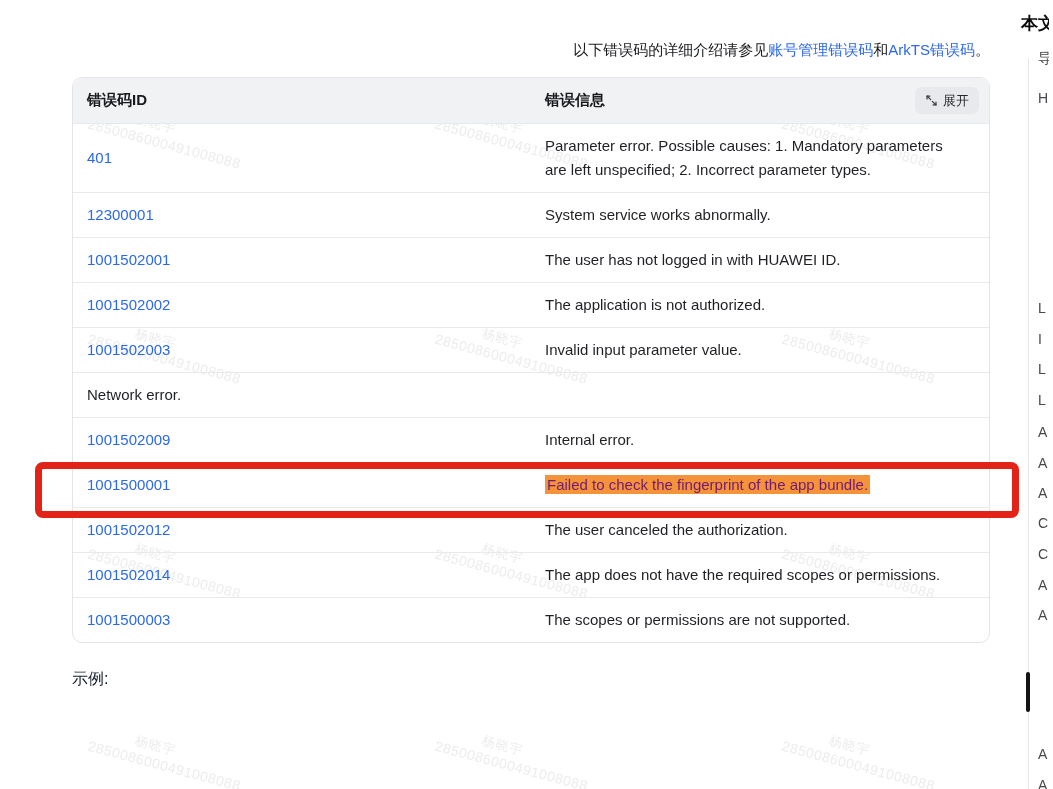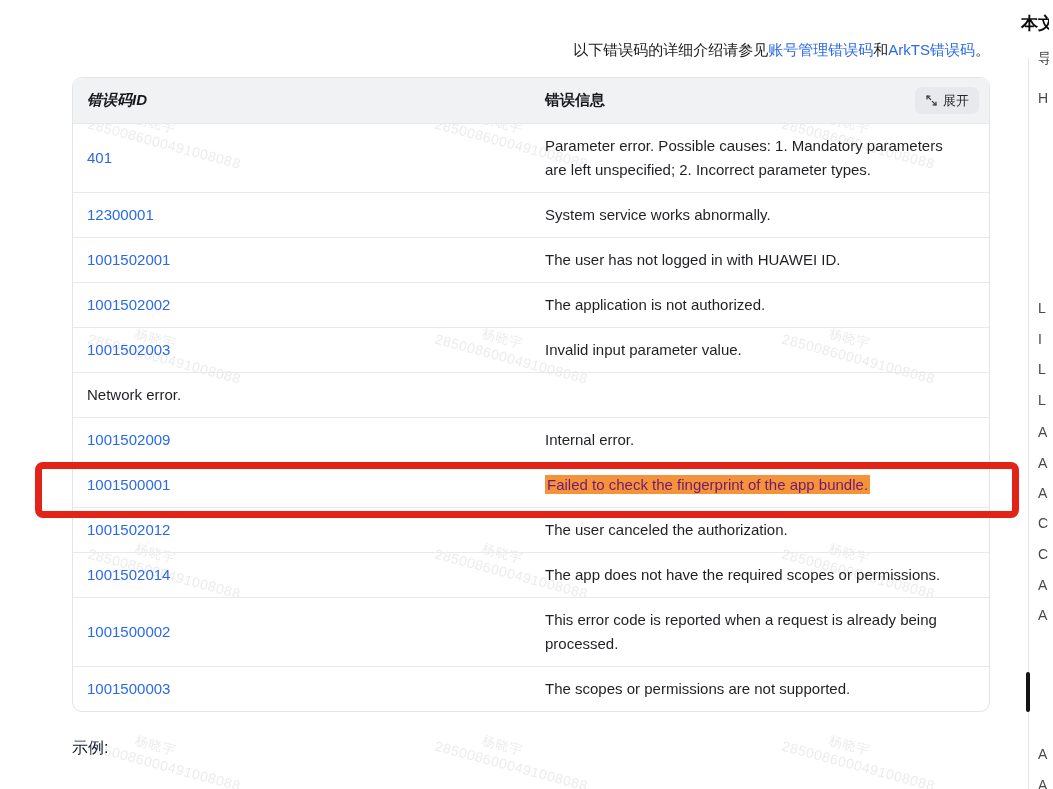--- a/index.html
+++ b/index.html
@@ -21,21 +21,21 @@
   
   .err-table{
     margin-top:17px;width:918px;box-sizing:border-box;
     border:1px solid #e3e4e7;border-radius:10px;background:transparent;
   }
   .thead{
     display:flex;background:#f1f2f4;border-radius:10px 10px 0 0;
     height:45px;align-items:center;position:relative;
   }
   .th{font-weight:bold;font-size:15px;color:#18191c;box-sizing:border-box;padding:0 14px;}
-  .th.code-col{width:458px;flex:0 0 458px;font-style:italic;}
+  .th.code-col{width:458px;flex:0 0 458px;}
   .th.msg-col{flex:1;}
   .expand-btn{
     position:absolute;right:10px;top:9px;height:27px;
     display:flex;align-items:center;gap:5px;padding:0 10px;
     background:#e7e9ed;border:none;border-radius:7px;cursor:pointer;
     font-size:13px;color:#26272a;font-family:inherit;
   }
   .expand-btn svg{display:block;}
   .tbody .tr{display:flex;border-top:1px solid #e8e9eb;align-items:center;}
   .td{box-sizing:border-box;padding:10px 24px 10px 14px;font-size:15px;line-height:24px;}
@@ -164,24 +164,20 @@
         <div class="td code"><a>1001500001</a></div>
         <div class="td msg"><span class="hl">Failed to check the fingerprint of the app bundle.</span></div>
       </div>
       <div class="tr">
         <div class="td code"><a>1001502012</a></div>
         <div class="td msg">The user canceled the authorization.</div>
       </div>
       <div class="tr">
         <div class="td code"><a>1001502014</a></div>
         <div class="td msg">The app does not have the required scopes or permissions.</div>
-      </div>
-      <div class="tr">
-        <div class="td code"><a>1001500002</a></div>
-        <div class="td msg">This error code is reported when a request is already being processed.</div>
       </div>
       <div class="tr">
         <div class="td code"><a>1001500003</a></div>
         <div class="td msg">The scopes or permissions are not supported.</div>
       </div>
     </div>
   </div>
 
   <div class="example-label">示例:</div>
 </div>

